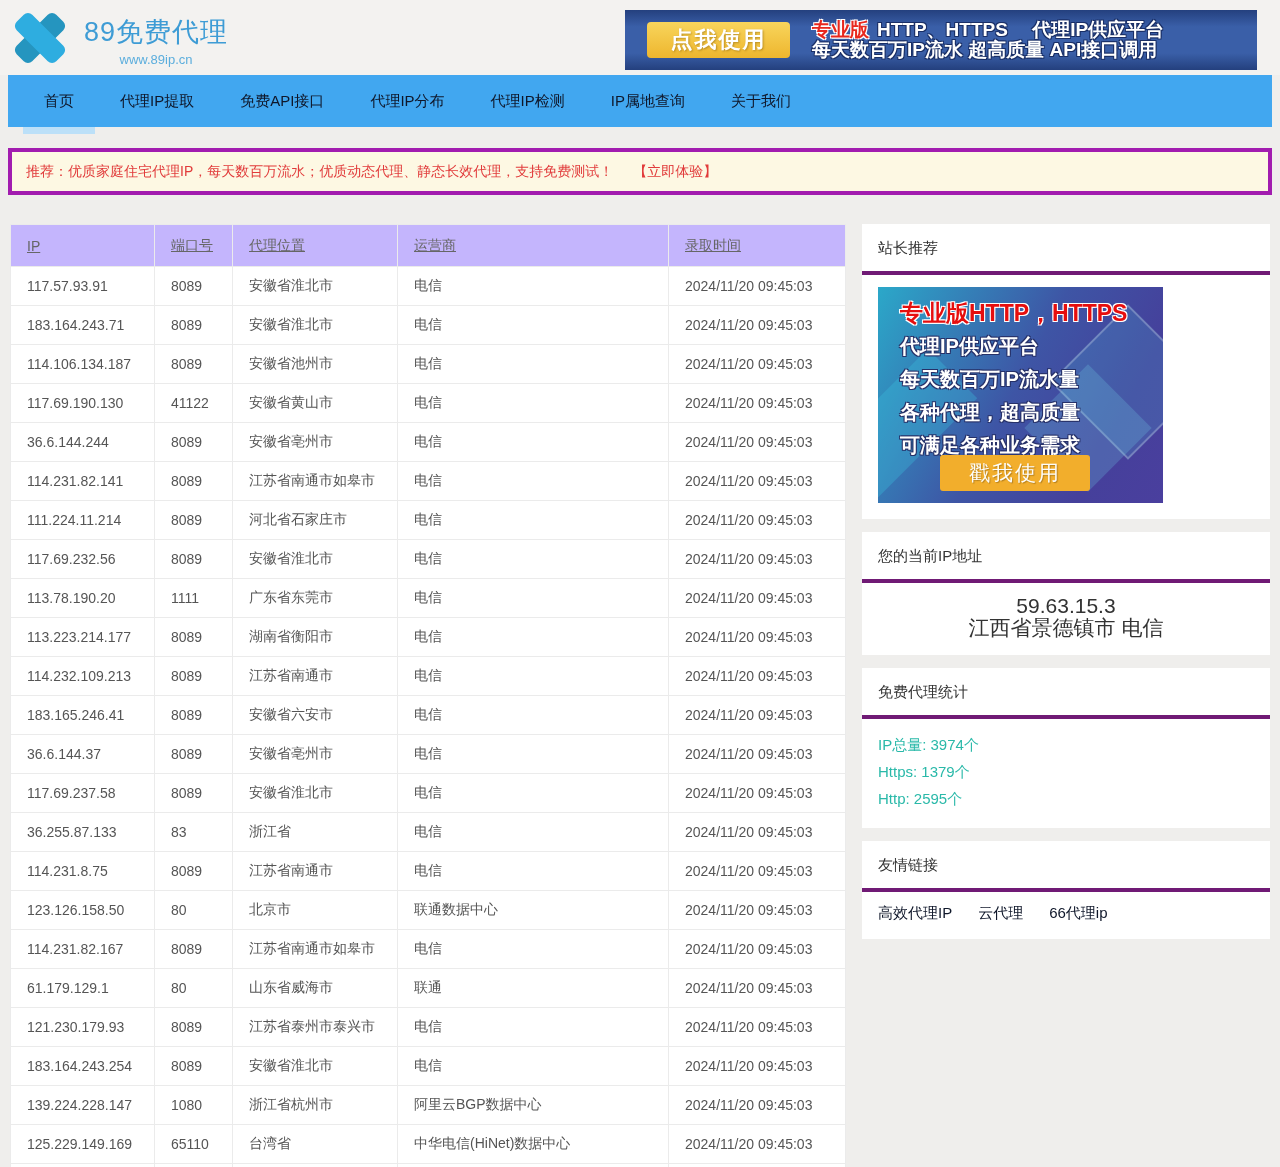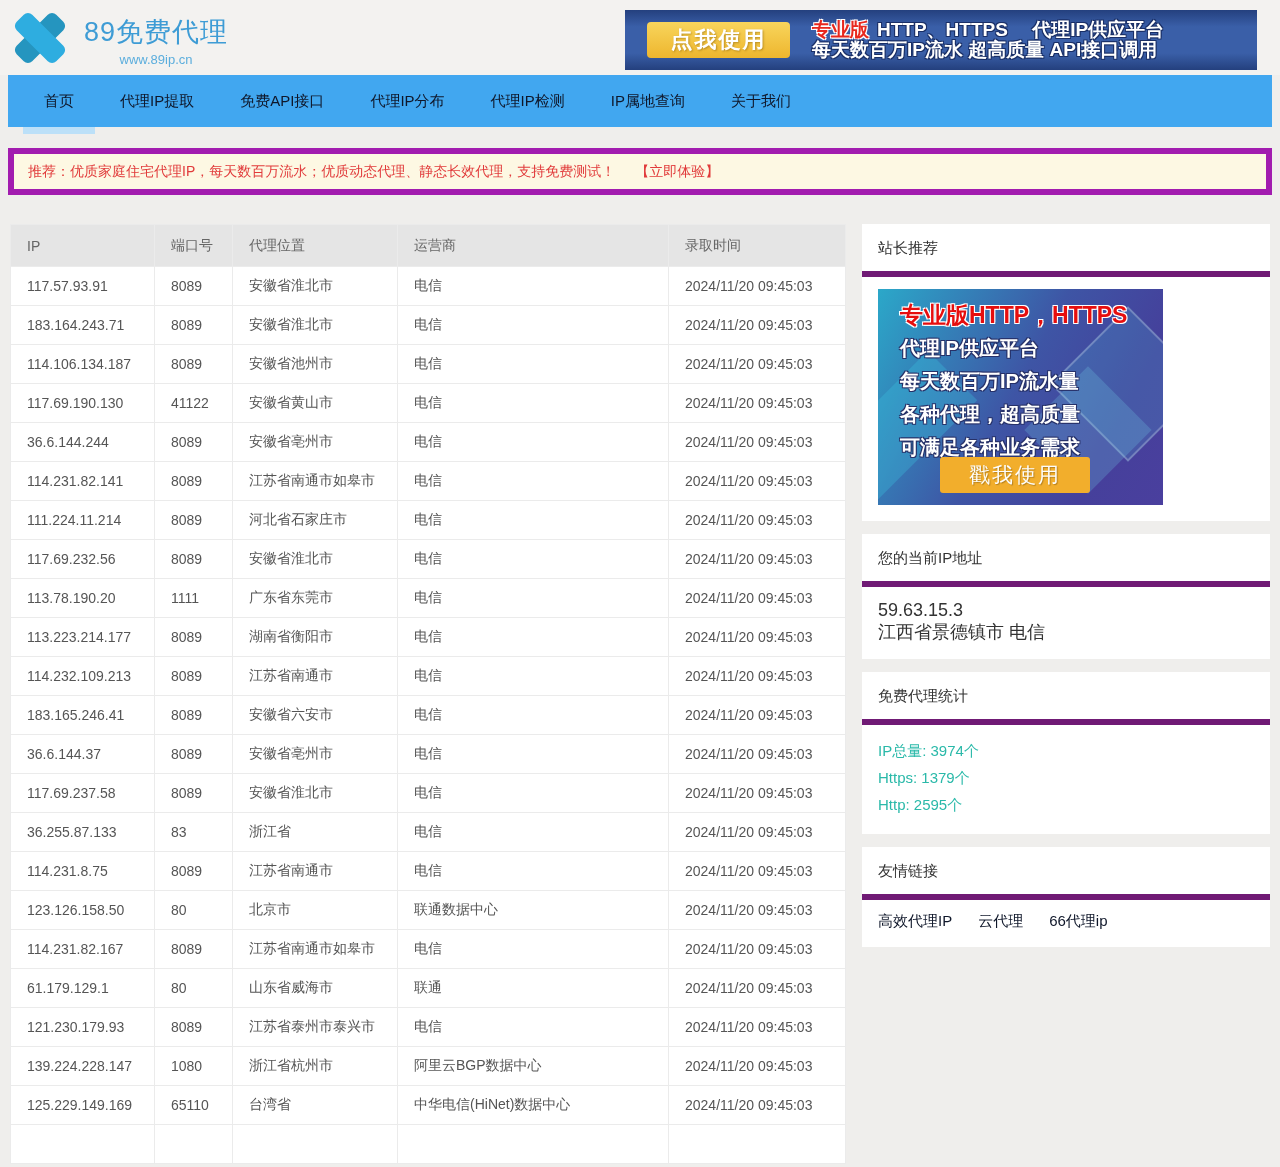--- a/index.html
+++ b/index.html
@@ -30,60 +30,60 @@
 
   
   .main-nav { margin:0 8px; height:52px; background:#41a7f0; overflow:visible; }
   .main-nav ul { list-style:none; display:flex; height:100%; margin-left:13px; }
   .main-nav li { position:relative; height:100%; display:flex; align-items:center;
     padding:16px 23px; color:#0f172a; font-size:15px; cursor:pointer; }
   .main-nav li.active::after { content:""; position:absolute; left:2px; right:2px; bottom:-7px;
     height:7px; background:#bce0f8; }
 
   
-  .notice-bar { margin:21px 8px 0 8px; height:47px; background:#fdf8e3; border:6px solid #a21caf;
+  .notice-bar { margin:21px 8px 0 8px; height:47px; background:#fdf8e3; border:4px solid #a21caf;
     display:flex; align-items:center; padding-left:14px; font-size:14px; color:#e13b3b; }
   .notice-bar .notice-link { margin-left:20px; cursor:pointer; color:#e13b3b; text-decoration:none; }
 
   
   .content { display:flex; align-items:flex-start; gap:16px; padding:0 10px; margin-top:29px; }
 
   
   .table-panel { width:836px; background:#fff; }
   table.proxy { width:100%; border-collapse:collapse; table-layout:fixed; }
   table.proxy col.c-ip{width:144px;} table.proxy col.c-port{width:78px;}
   table.proxy col.c-loc{width:165px;} table.proxy col.c-isp{width:271px;}
   table.proxy th, table.proxy td { border:1px solid #ebebeb; text-align:left; padding:0 16px;
     font-size:14px; font-weight:normal; color:#555; white-space:nowrap; overflow:hidden; }
-  table.proxy thead th { height:42px; background:#e5e5e5; color:#666; }
+  table.proxy thead th { height:42px; background:#c4b5fd; color:#666;text-decoration:underline; }
   table.proxy tbody td { height:39px; }
 
   
   .sidebar { flex:1; }
   .panel { background:#fff; margin-bottom:13px; }
-  .panel-title { padding:15px 16px 13px 16px; font-size:15px; color:#333; border-bottom:6px solid #701a75; }
+  .panel-title { padding:15px 16px 13px 16px; font-size:15px; color:#333; border-bottom:4px solid #701a75; }
   .panel-body { padding:12px 16px 16px 16px; }
 
   .ad-banner { position:relative; width:285px; height:216px; overflow:hidden; cursor:pointer;
     background:linear-gradient(118deg,#2ba8c9 0%,#3e55a5 48%,#45409b 78%,#4a3f9e 100%); }
   .ad-banner .shape { position:absolute; background:rgba(255,255,255,.10); transform:rotate(45deg); }
   .ad-banner .s1 { width:110px; height:110px; right:-20px; top:40px; border:2px solid rgba(255,255,255,.25); background:rgba(80,200,220,.18); }
   .ad-banner .s2 { width:90px; height:90px; right:30px; bottom:30px; background:rgba(120,220,235,.22); }
   .ad-banner .s3 { width:70px; height:140px; left:-10px; bottom:10px; background:rgba(60,200,225,.30); }
   .ad-lines { position:relative; padding:10px 0 0 22px; }
   .ad-line { font-size:20px; font-weight:bold; color:#fff; line-height:33px; white-space:nowrap;
     text-shadow:-1px -1px 0 #273168,1px -1px 0 #273168,-1px 1px 0 #273168,1px 1px 0 #273168; }
   .ad-line.red { color:#e60e0e; font-size:23px;
     text-shadow:-1px -1px 0 #fff,1px -1px 0 #fff,-1px 1px 0 #fff,1px 1px 0 #fff; }
   .ad-btn { position:absolute; left:62px; bottom:12px; width:150px; height:36px; background:#f2ae2c;
     border-radius:3px; display:flex; align-items:center; justify-content:center;
     color:#fdfdfb; font-size:21px; font-weight:normal; letter-spacing:2px;
     text-shadow:1px 1px 1px rgba(90,60,10,.4); }
 
-  .ip-line { font-size:18px; color:#333; line-height:22px; }
+  .ip-line { font-size:21px; color:#333; line-height:22px;text-align:center; }
   .stat-line { font-size:15px; color:#2ab9a9; line-height:27px; }
   .friend-links { font-size:15px; color:#444; }
   .friend-links a { color:#0f172a; text-decoration:none; margin-right:26px; cursor:pointer; }
 </style>
 </head>
 <body>
 
 <div class="site-header">
   <div class="logo-wrap">
     <div class="logo-x">
@@ -273,20 +273,27 @@
             <td>61.179.129.1</td>
             <td>80</td>
             <td>山东省威海市</td>
             <td>联通</td>
             <td>2024/11/20 09:45:03</td>
           </tr>
           <tr>
             <td>121.230.179.93</td>
             <td>8089</td>
             <td>江苏省泰州市泰兴市</td>
+            <td>电信</td>
+            <td>2024/11/20 09:45:03</td>
+          </tr>
+          <tr>
+            <td>183.164.243.254</td>
+            <td>8089</td>
+            <td>安徽省淮北市</td>
             <td>电信</td>
             <td>2024/11/20 09:45:03</td>
           </tr>
           <tr>
             <td>139.224.228.147</td>
             <td>1080</td>
             <td>浙江省杭州市</td>
             <td>阿里云BGP数据中心</td>
             <td>2024/11/20 09:45:03</td>
           </tr>

